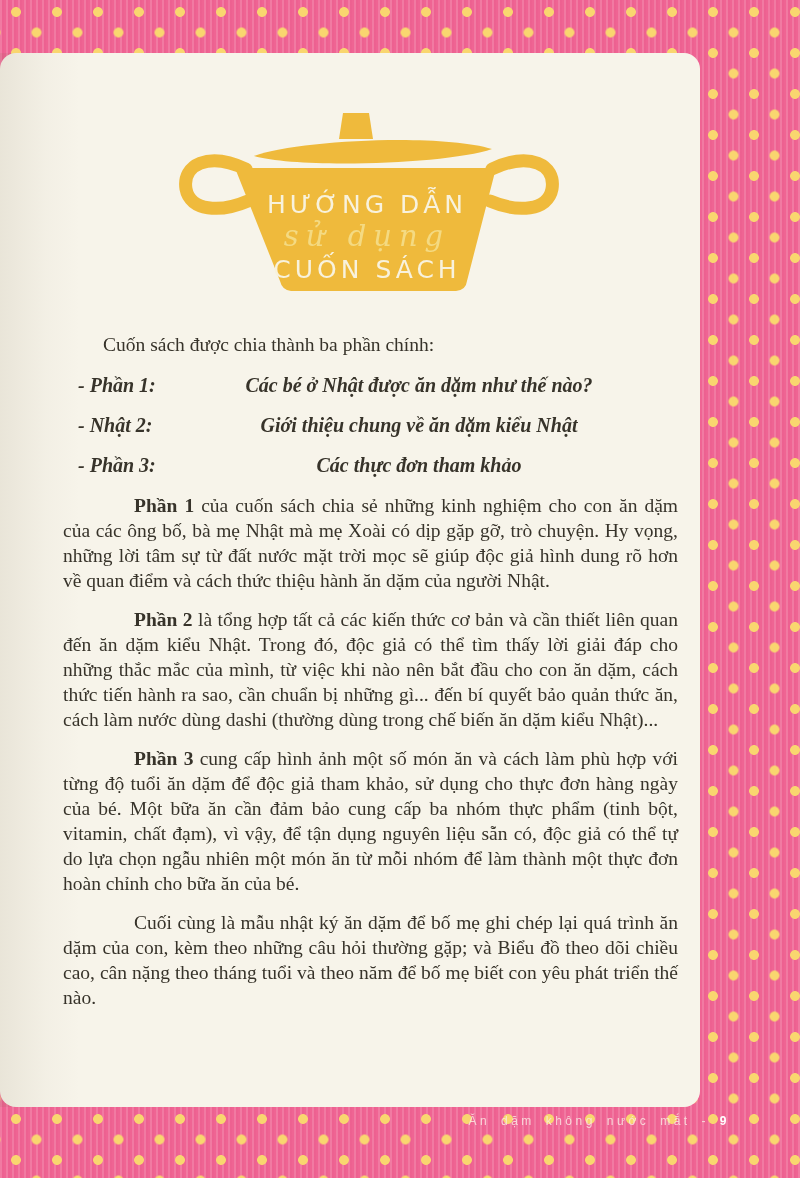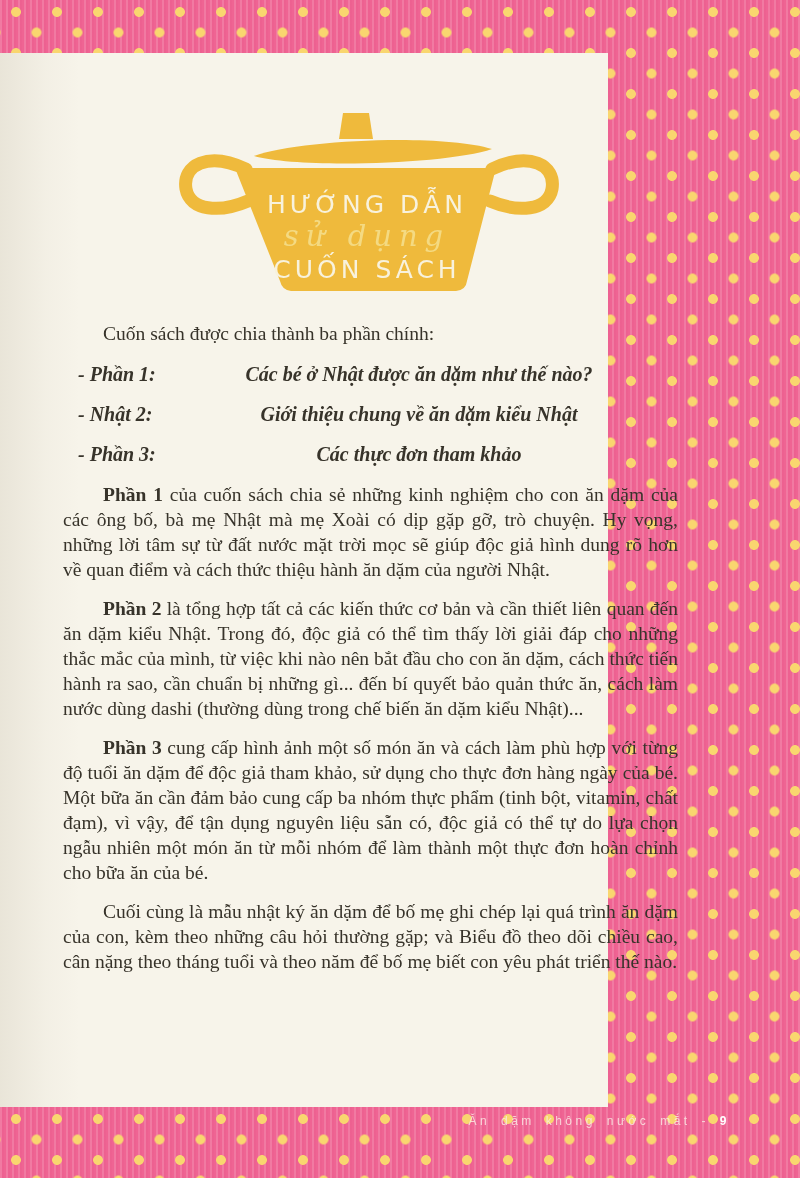--- a/index.html
+++ b/index.html
@@ -14,22 +14,23 @@
       radial-gradient(circle at 10px 10px, #f9d66f 4.5px, rgba(249,214,111,0) 5.3px),
       radial-gradient(circle at 10px 10px, #f9d66f 4.5px, rgba(249,214,111,0) 5.3px),
       repeating-linear-gradient(90deg, rgba(255,255,255,0.14) 0 1.8px, rgba(221,70,126,0.10) 1.8px 3.6px, rgba(255,255,255,0) 3.6px 6px);
     background-size:41px 41px, 41px 41px, auto;
     background-position:6px 2px, 26.5px 22.5px, 0 0;
   }
   
   .page{
     position:absolute;
     left:0; top:53px;
-    width:608px; height:1054px;
+    width:700px; height:1054px;
     background:#f7f4ea;
+    border-radius:16px;
   }
   .page::before{ 
     content:"";
     position:absolute; left:0; top:0; bottom:0; width:90px;
     background:linear-gradient(90deg, rgba(110,95,60,0.10) 0, rgba(110,95,60,0.03) 45px, rgba(110,95,60,0) 80px);
     pointer-events:none;
   }
   
   .pot{
     position:absolute; left:178px; top:52px;
@@ -49,37 +50,37 @@
   .content{
     position:absolute;
     left:63px; top:268px;
     width:615px;
     color:#37332a;
     font-size:19.5px;
     line-height:25px;
     text-align:justify;
   }
   .intro{
-    margin:0 0 15px 0;
+    margin:11px 0 15px 0;
     text-indent:40px;
   }
   .parts-list{ margin:16px 0 15px 0; }
   .part-item{
     display:flex;
     margin:0 0 15px 0;
     font-weight:bold; font-style:italic;
     font-size:20px;
   }
   .part-label{ width:97px; flex:0 0 97px; padding-left:15px; box-sizing:border-box; }
   .part-title{ flex:1; text-align:center; }
   .para{
     margin:0 0 14px 0;
     text-indent:40px;
   }
-  .para b{ font-weight:bold; }
+  .para b{ font-weight:bold;margin-left:31px; }
   
   .footer{
     position:absolute;
     top:1114px; right:70px;
     font-family:"Liberation Sans", sans-serif;
     font-size:12px;
     letter-spacing:3.5px;
     color:rgba(250,236,229,0.82);
     word-spacing:4px;
   }

